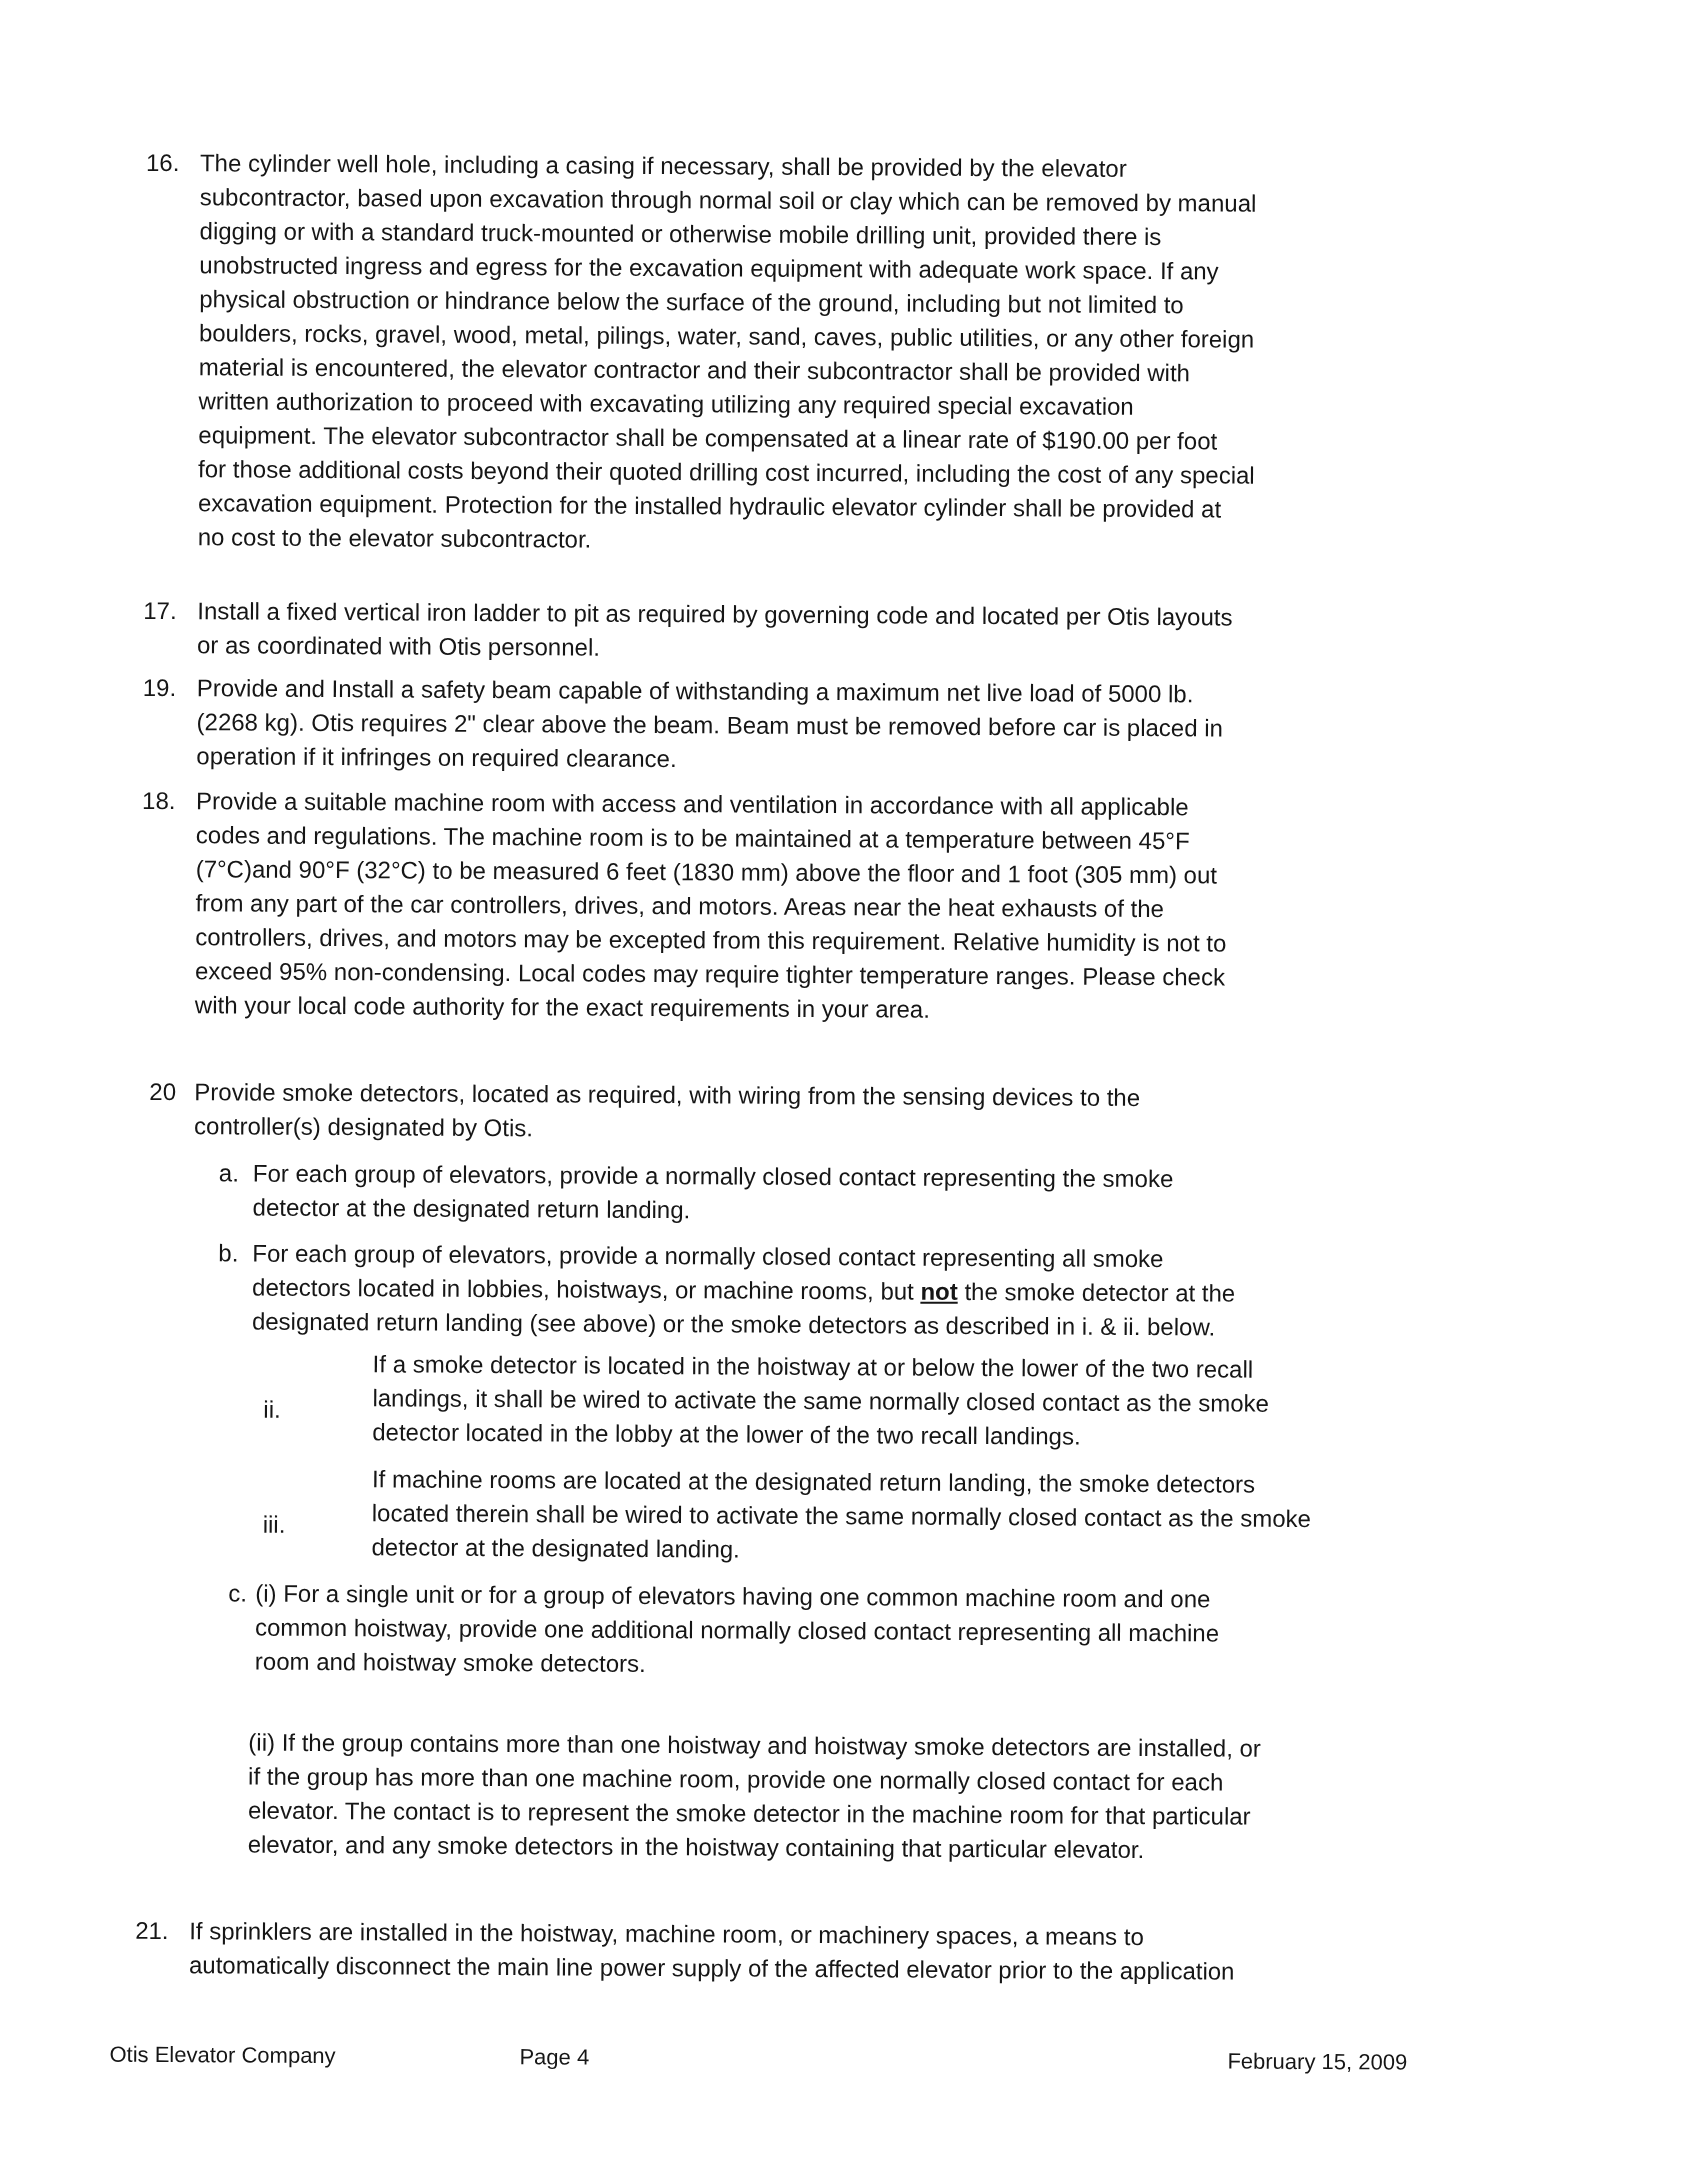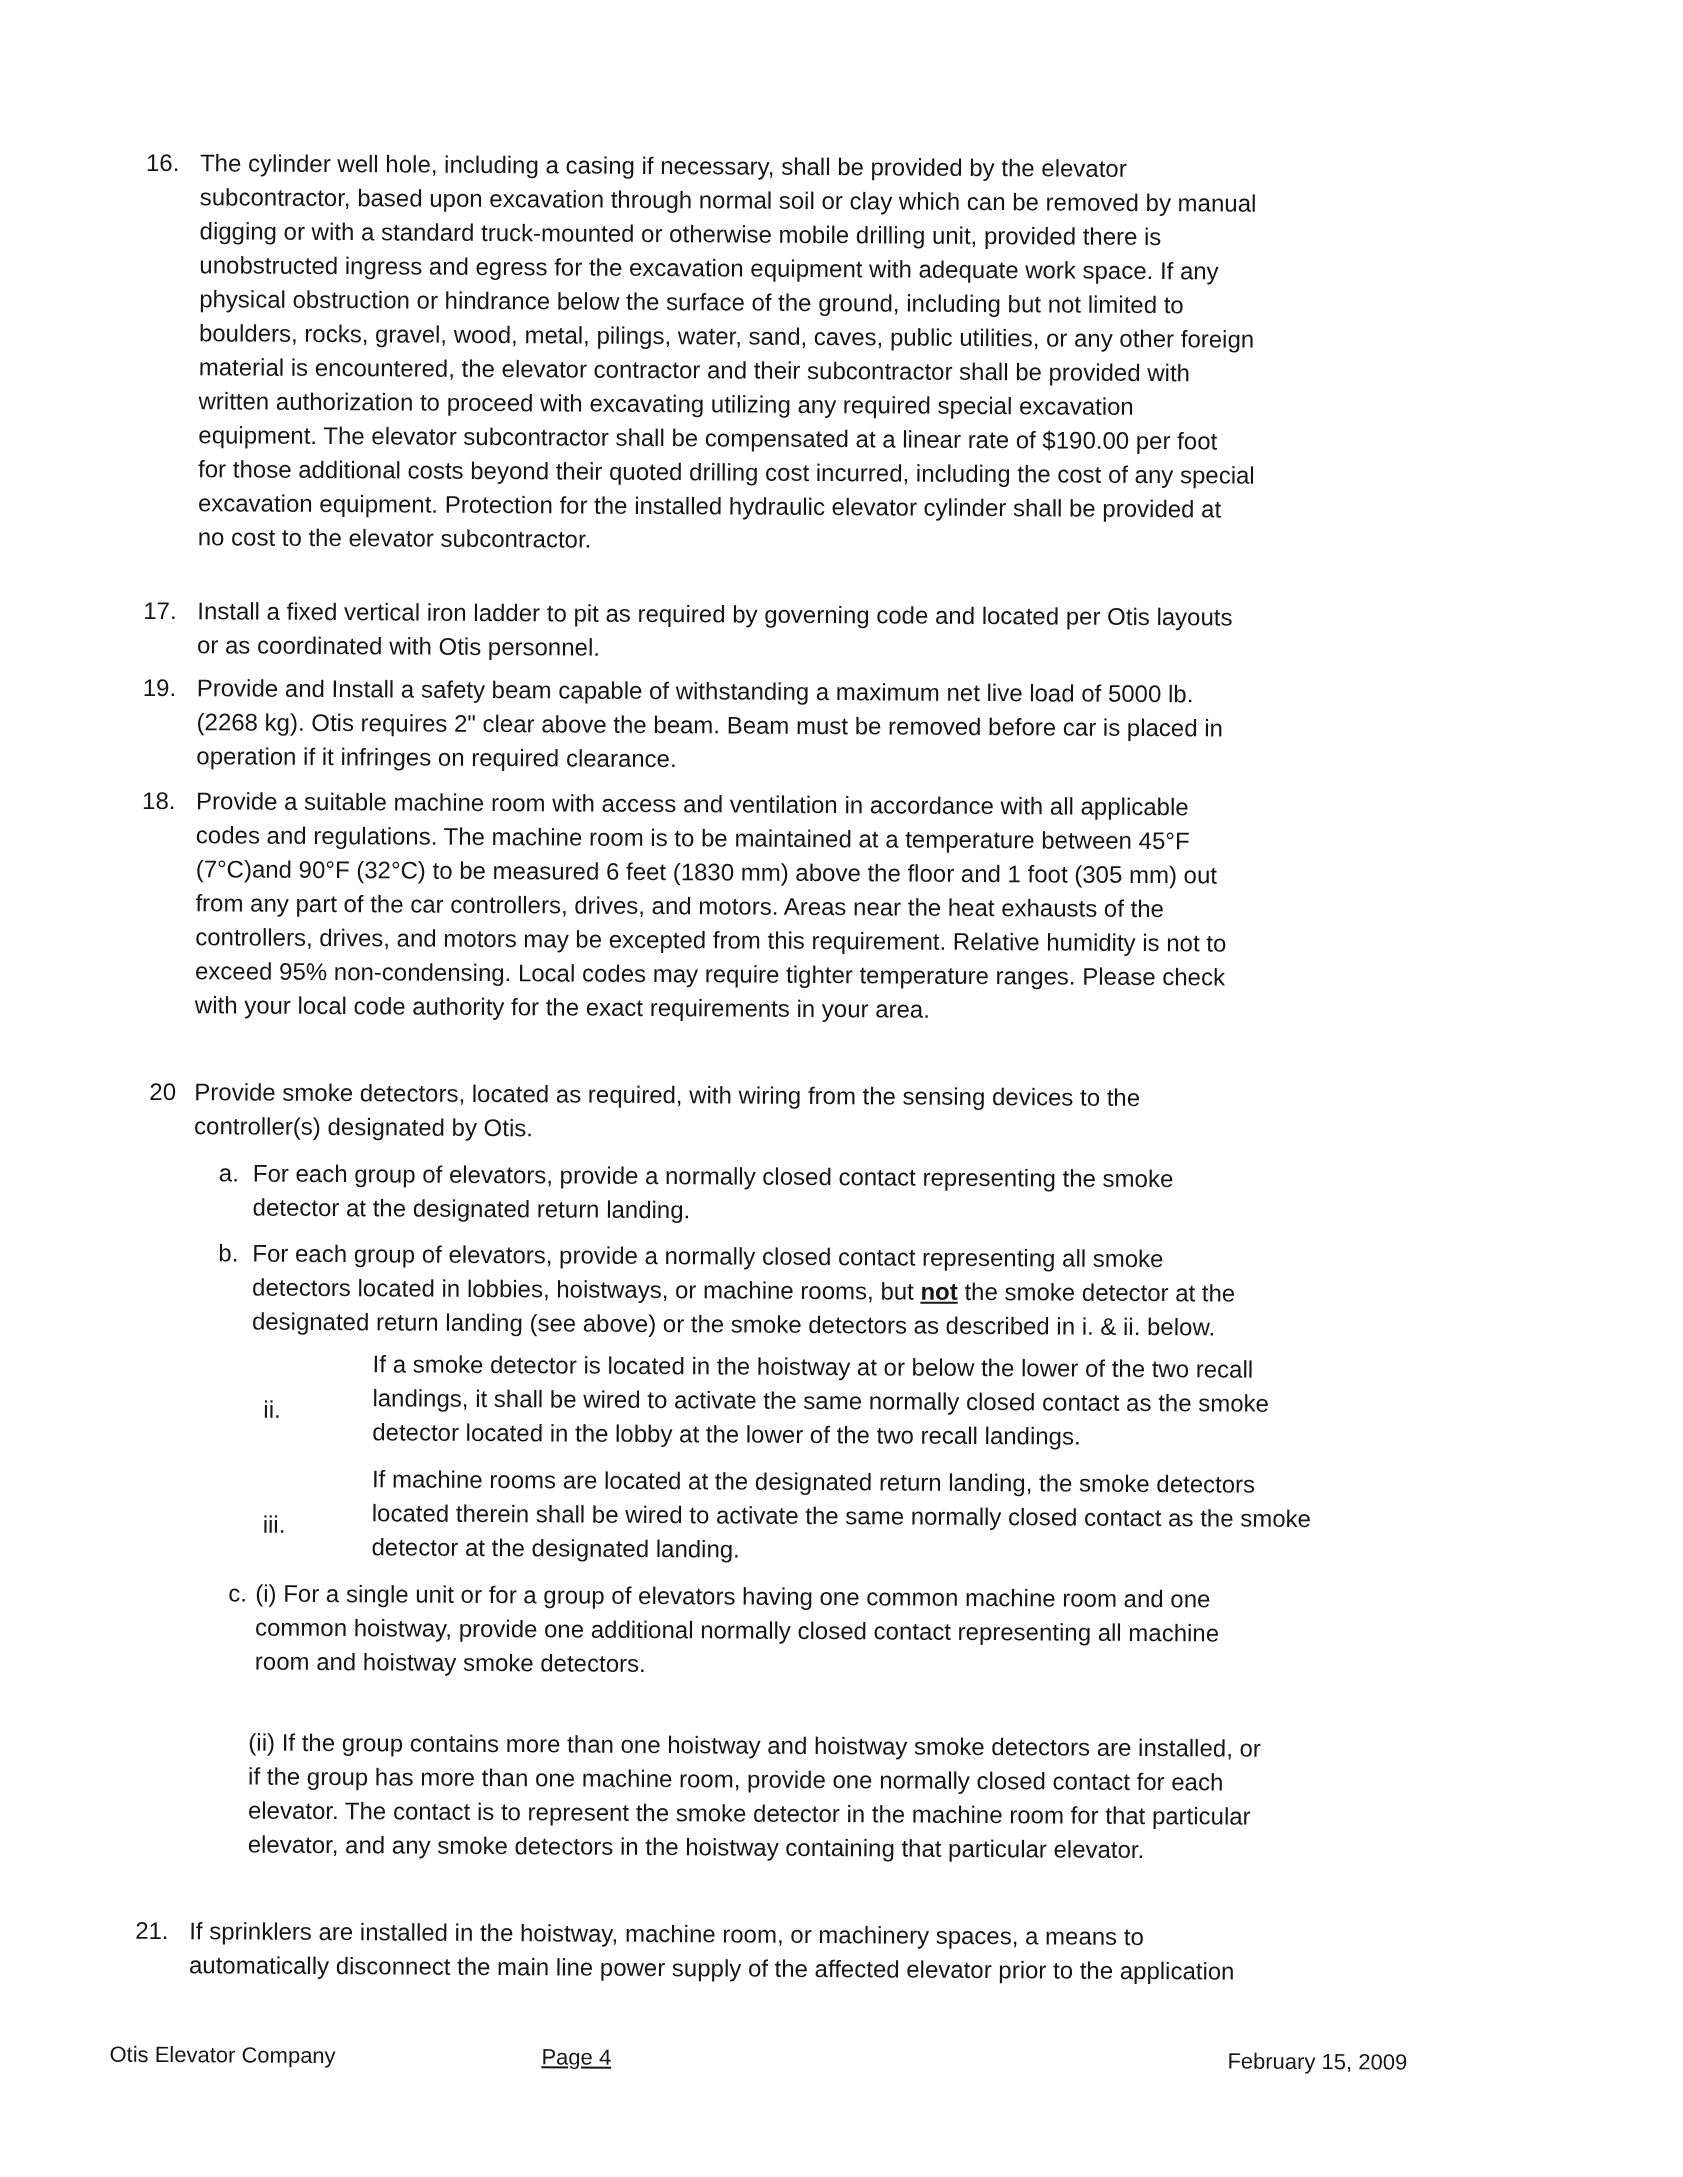--- a/index.html
+++ b/index.html
@@ -71,21 +71,21 @@
   .footer {
     position: absolute;
     top: 2041px;
     left: 0;
     width: 1683px;
     font-size: 22px;
     line-height: 26px;
   }
   .footer span { position: absolute; white-space: nowrap; }
   .f-company { left: 122px; }
-  .f-page { left: 554px; text-decoration: underline; }
+  .f-page { left: 532px; }
   .f-date { left: 1240px; }
 </style>
 </head>
 <body>
 
 <div class="sheet">
   <div class="content">
 
     <div class="item lvl1">
       <span class="num">16.</span>

